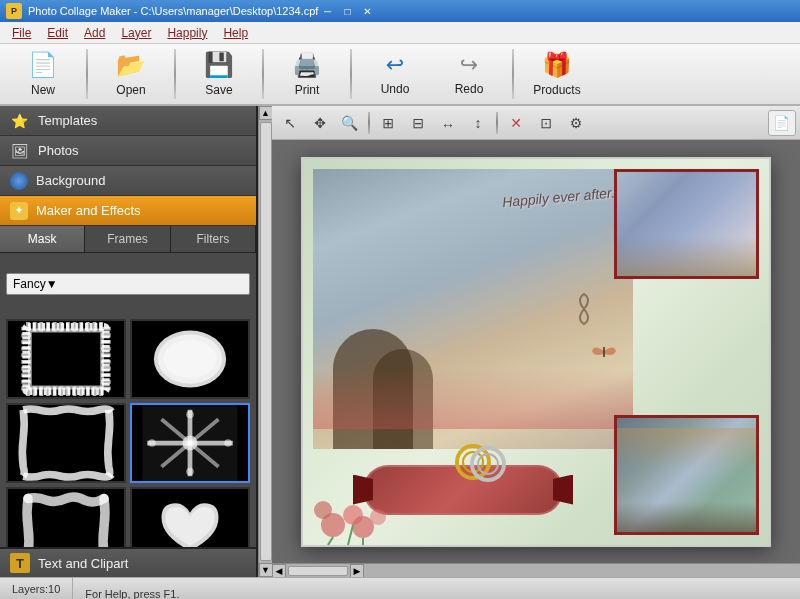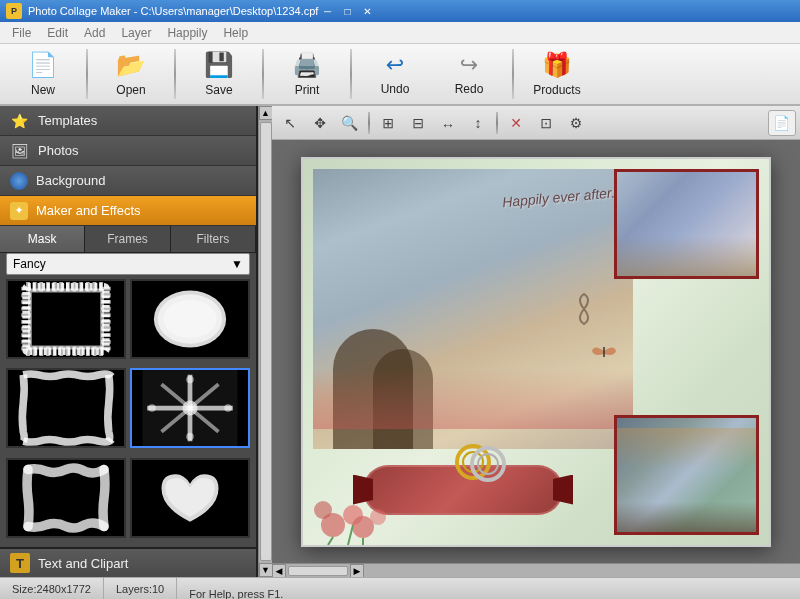--- a/index.html
+++ b/index.html
@@ -27,21 +27,22 @@
       display: flex;
       align-items: center;
       border-bottom: 1px solid #ccc;
       padding: 0 4px;
     }
     .menu-item {
       padding: 2px 8px;
       cursor: pointer;
       border-radius: 2px;
       font-size: 12px;
-      color: #737373;
+      color: #7f1d1d;
+      text-decoration: underline;
     }
 
     
     #toolbar {
       height: 62px;
       background: linear-gradient(to bottom, #f8f8f8, #e0e0e0);
       border-bottom: 2px solid #b0b0b0;
       display: flex;
       align-items: center;
       padding: 0 8px;
@@ -116,27 +117,26 @@
       cursor: pointer;
       color: #ccc;
       font-size: 12px;
       border-right: 1px solid #222;
       background: #4a4a4a;
     }
     .sub-tab.active { background: linear-gradient(to bottom, #6a6a6a, #5a5a5a); color: white; }
 
     
     #frame-dropdown {
-      margin: 0 6px;
+      margin: 20px 6px;
       background: #f0f0f0;
       border: 1px solid #888;
       height: 22px;
       display: flex;
       align-items: center;
-      justify-content: space-between;
       padding: 0 6px;
       cursor: pointer;
       font-size: 12px;
       border-radius: 2px;
     }
 
     
     #frame-grid {
       flex: 1;
       display: grid;
@@ -588,21 +588,18 @@
       <div class="h-scroll-arrow">◀</div>
       <div class="h-scroll-thumb"></div>
       <div class="h-scroll-arrow">▶</div>
     </div>
 
   </div>
 </div>
 
 <div id="statusbar">
   <div class="status-section">
-    <span>Size:2480x1772</span>
-  </div>
-  <div class="status-section">
     <span>Layers:10</span>
   </div>
   <div class="status-section">
     <span>For Help, press F1.</span>
   </div>
 </div>
 
 </body></html>

